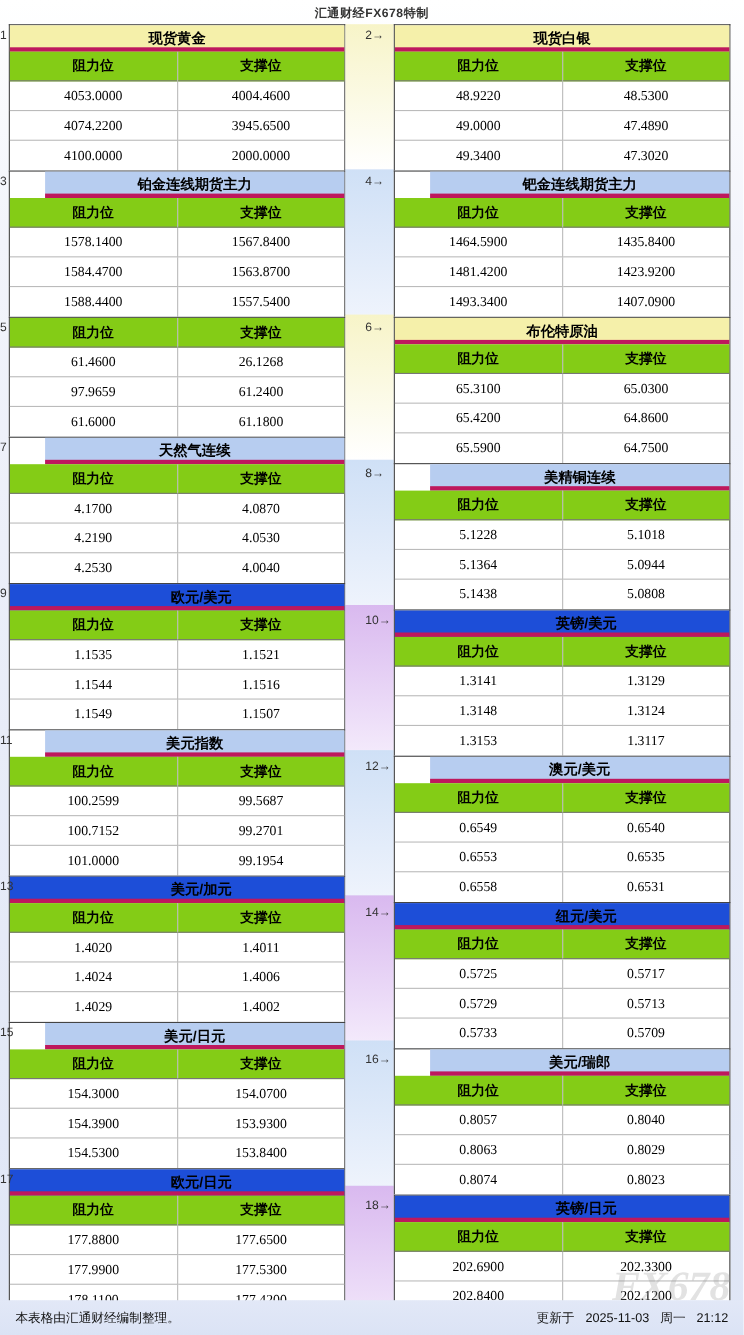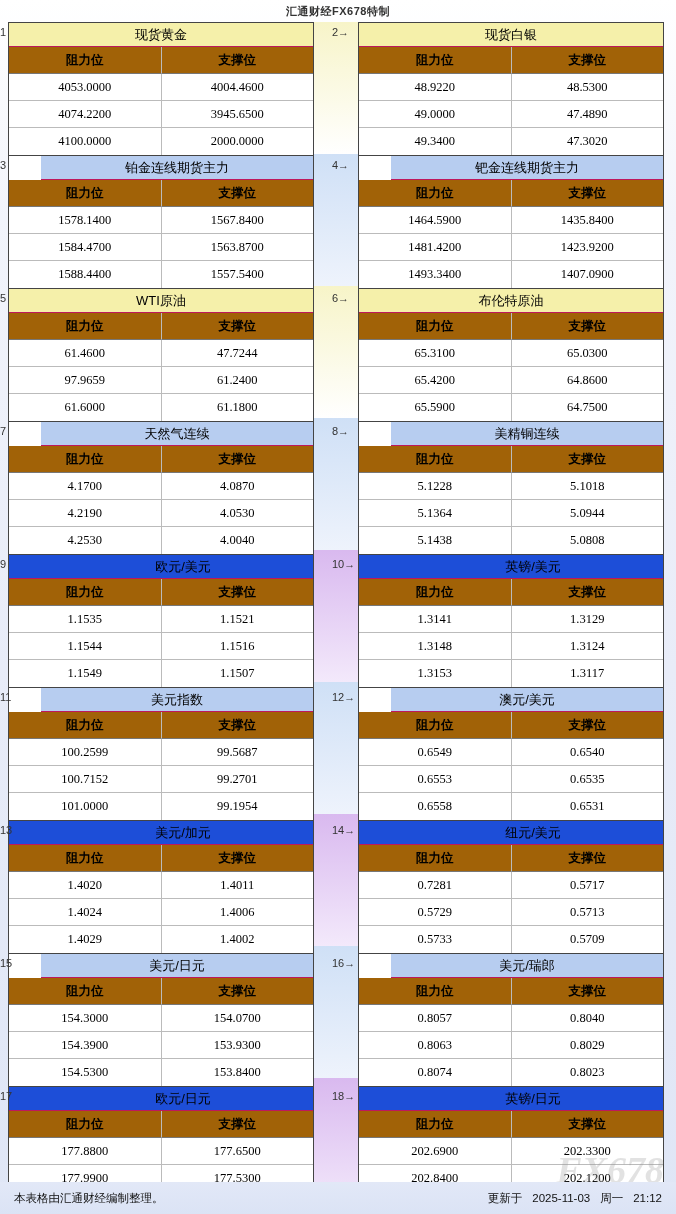--- a/index.html
+++ b/index.html
@@ -54,23 +54,23 @@
     background: #ffffff;
   }
   .panel.last {
     border-bottom: 1px solid #444;
   }
   .panel-title {
     height: 24px;
     line-height: 24px;
     text-align: center;
     font-size: 13px;
-    font-weight: normal;
+    font-weight: bold;
     color: #000;
-    border-bottom: 1px solid #be185d;
+    border-bottom: 4px solid #be185d;
     box-sizing: border-box;
   }
   .t-gold { background: #f5f0aa; }
   .t-blue { background: #b7cdf0; margin-left: 32px; }
   .t-purple { background: #1d4ed8; padding-left: 44px; }
   .row {
     display: flex;
     height: 27px;
     box-sizing: border-box;
   }
@@ -81,21 +81,21 @@
     font-size: 12.5px;
     box-sizing: border-box;
     border-bottom: 1px solid #bbb;
   }
   .row > div:first-child {
     border-right: 1px solid #bbb;
   }
   .row.hdr > div {
     font-weight: bold;
     font-size: 12.5px;
-    background: #a16207;
+    background: #84cc16;
     border-bottom: 1px solid #777;
   }
   .row.last > div {
     border-bottom: none;
   }
   .num {
     font-family: "Liberation Serif", serif;
     font-size: 13px;
   }
   .panel-wrap {
@@ -199,28 +199,27 @@
             </div>
             <div class="row last">
               <div class="num">1588.4400</div>
               <div class="num">1557.5400</div>
             </div>
           </div>
         </div>
         <div class="panel-wrap">
           <span class="idx-left">5</span>
           <div class="panel">
-            <div class="panel-title t-gold">WTI原油</div>
             <div class="row hdr">
               <div>阻力位</div>
               <div>支撑位</div>
             </div>
             <div class="row">
               <div class="num">61.4600</div>
-              <div class="num">47.7244</div>
+              <div class="num">26.1268</div>
             </div>
             <div class="row">
               <div class="num">97.9659</div>
               <div class="num">61.2400</div>
             </div>
             <div class="row last">
               <div class="num">61.6000</div>
               <div class="num">61.1800</div>
             </div>
           </div>
@@ -504,21 +503,21 @@
         </div>
         <div class="panel-wrap">
           <span class="idx-right">14→</span>
           <div class="panel">
             <div class="panel-title t-purple">纽元/美元</div>
             <div class="row hdr">
               <div>阻力位</div>
               <div>支撑位</div>
             </div>
             <div class="row">
-              <div class="num">0.7281</div>
+              <div class="num">0.5725</div>
               <div class="num">0.5717</div>
             </div>
             <div class="row">
               <div class="num">0.5729</div>
               <div class="num">0.5713</div>
             </div>
             <div class="row last">
               <div class="num">0.5733</div>
               <div class="num">0.5709</div>
             </div>

